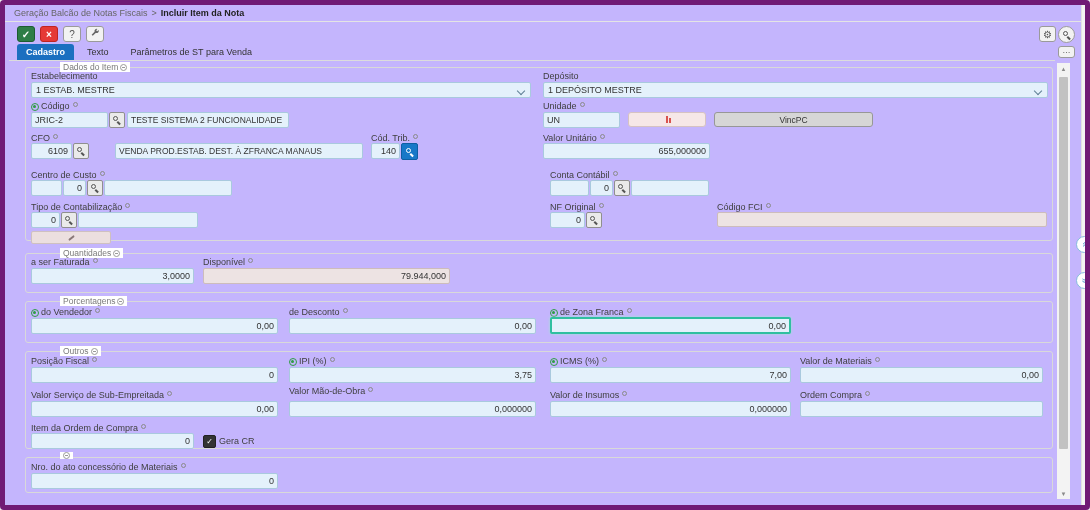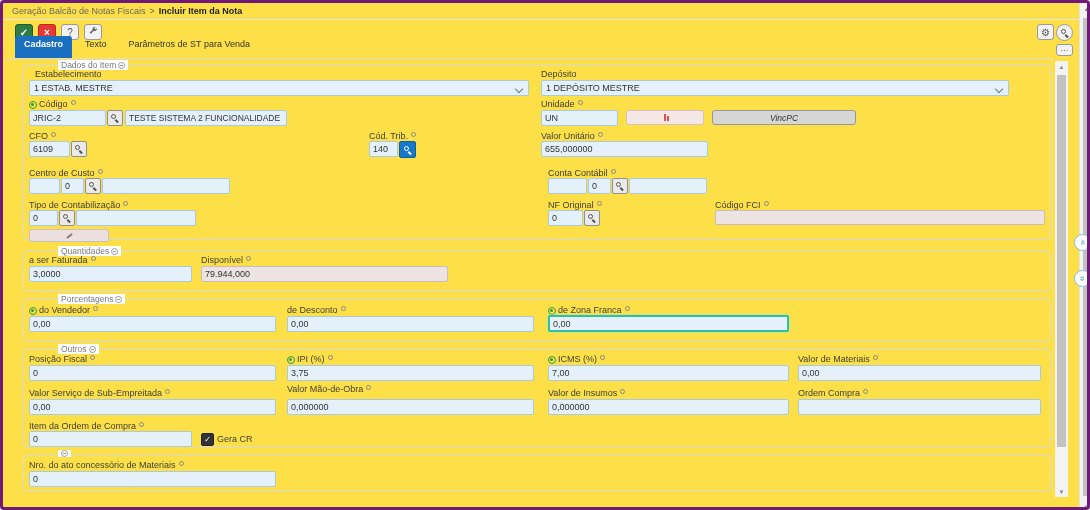--- a/index.html
+++ b/index.html
@@ -1,43 +1,43 @@
 <!DOCTYPE html>
 <html><head>
 <meta charset="utf-8">
 <style>
   html,body{margin:0;padding:0;background:#eef0f2;font-family:"Liberation Sans","DejaVu Sans",sans-serif;}
-  .screen{position:relative;width:1090px;height:510px;background:#fde047;border:3px solid #701a75;border-radius:4px;box-sizing:border-box;overflow:hidden;}
+  .screen{position:relative;width:1090px;height:510px;background:#c4b5fd;border:5px solid #701a75;border-radius:4px;box-sizing:border-box;overflow:hidden;}
   .abs{position:absolute;}
   
   .crumb-bar{left:0;top:0;width:1076px;height:16px;border-bottom:1px solid #e4e4e4;display:flex;align-items:center;padding-left:9px;font-size:9px;color:#666;gap:4px;white-space:nowrap;}
   .crumb-cur{color:#222;font-weight:bold;}
   
   .tbtn{width:18px;height:16px;border-radius:3px;display:flex;align-items:center;justify-content:center;font-size:10px;box-sizing:border-box;cursor:pointer;padding:0;}
   .tbtn.green{background:#2e7d46;border:1px solid #1d5c31;color:#fff;font-weight:bold;}
   .tbtn.red{background:#e53935;border:1px solid #bf2421;color:#fff;font-weight:bold;}
   .tbtn.gray{background:#f2f2f2;border:1px solid #9a9a9a;color:#555;}
   
   .tabs{left:12px;top:39px;display:flex;align-items:flex-end;gap:4px;height:16px;}
-  .tab{font-size:9px;padding:3px 9px 9px 9px;color:#333;border-radius:3px 3px 0 0;cursor:pointer;white-space:nowrap;}
+  .tab{font-size:9px;padding:3px 9px 3px 9px;color:#333;border-radius:3px 3px 0 0;cursor:pointer;white-space:nowrap;}
   .tab.active{background:#1b6fc0;color:#fff;font-weight:bold;}
   .tab-underline{left:4px;top:55px;width:1046px;height:1px;background:#dcdcdc;}
   
   .fs{border:1px solid #d9d9d9;border-radius:3px;box-sizing:border-box;}
   .fs-leg{position:absolute;top:-6px;left:6px;background:#fff;padding:0 3px;font-size:8.5px;color:#7a7a7a;display:flex;align-items:center;gap:2px;line-height:10px;margin-left:28px;}
   .coll{width:7px;height:7px;border:1px solid #9a9a9a;border-radius:50%;box-sizing:border-box;position:relative;display:inline-block;}
   .coll::after{content:"";position:absolute;left:1px;top:2px;width:3px;height:1px;background:#9a9a9a;}
   
   .lbl{display:flex;align-items:center;gap:2px;font-size:9px;color:#3e3e3e;white-space:nowrap;line-height:9px;}
   .info{width:5px;height:5px;border:1px solid #8a8a8a;border-radius:50%;box-sizing:border-box;display:inline-block;margin-left:1px;margin-bottom:4px;}
   .gic{width:8px;height:8px;border:1.5px solid #2f9e44;border-radius:50%;box-sizing:border-box;display:inline-block;position:relative;}
   .gic::after{content:"";position:absolute;left:1px;top:1px;width:3px;height:3px;background:#2f9e44;border-radius:50%;}
   
   .inp{height:16px;background:#e4f1fb;border:1px solid #a9c9de;border-radius:2px;font-size:9px;color:#333;padding:0 3px;box-sizing:border-box;font-family:"Liberation Sans","DejaVu Sans",sans-serif;}
-  .inp.num{}
+  .inp.num{text-align:right;}
   .inp.dis{background:#ede3e3;border-color:#cdbcbc;}
   .inp.focus{border:2px solid #30bfa0;box-shadow:0 0 3px #9fe5d4;}
   .sel{height:16px;background:#e4f1fb;border:1px solid #a9c9de;border-radius:2px;font-size:9px;color:#333;display:flex;align-items:center;padding:0 14px 0 4px;box-sizing:border-box;cursor:pointer;}
   .chev{position:absolute;right:6px;top:5px;width:5px;height:5px;border-right:1.2px solid #5f7f95;border-bottom:1.2px solid #5f7f95;transform:rotate(45deg);}
   .magbtn{width:16px;height:16px;background:#eaeaea;border:1px solid #8f8f8f;border-radius:2px;display:flex;align-items:center;justify-content:center;box-sizing:border-box;color:#555;cursor:pointer;padding:0;}
   .magbtn.blue{background:#1878c8;border-color:#0f5fa3;color:#fff;}
   .mag{position:relative;width:10px;height:10px;display:inline-block;}
   .mag::before{content:"";position:absolute;left:1px;top:1px;width:5px;height:5px;border:1.3px solid currentColor;border-radius:50%;box-sizing:border-box;}
   .mag::after{content:"";position:absolute;left:6px;top:6px;width:4px;height:1.5px;background:currentColor;transform:rotate(45deg);transform-origin:0 0;}
   .pinkbtn{background:#f6e7e7;border:1px solid #d6c2c2;border-radius:3px;display:flex;align-items:center;justify-content:center;cursor:pointer;}
@@ -99,31 +99,31 @@
     <div class="tab">Parâmetros de ST para Venda</div>
   </div>
   <div class="abs tab-underline"></div>
 
   <div class="abs fs" style="left:20px;top:62px;width:1028px;height:174px;">
     <div class="fs-leg">
       <span>Dados do Item</span>
       <span class="coll"></span>
     </div>
   </div>
-  <div class="abs lbl" style="left:26px;top:67px;margin-left:6px;">
+  <div class="abs lbl" style="left:26px;top:67px;">
       <span>Estabelecimento</span>
     </div>
   <div class="abs sel" style="left:26px;top:77px;width:500px;">
       <span>1 ESTAB. MESTRE</span>
       <span class="chev"></span>
     </div>
   <div class="abs lbl" style="left:538px;top:67px;">
       <span>Depósito</span>
     </div>
-  <div class="abs sel" style="left:538px;top:77px;width:468px;align-items:center;">
+  <div class="abs sel" style="left:538px;top:77px;width:505px;align-items:center;">
       <span>1 DEPÓSITO MESTRE</span>
       <span class="chev"></span>
     </div>
 
   <div class="abs lbl" style="left:26px;top:97px;">
       <span class="gic"></span>
       <span>Código</span>
       <span class="info"></span>
     </div>
   <input class="abs inp" style="left: 26px; top: 107px; width: 77px;" value="JRIC-2">
@@ -133,30 +133,31 @@
   <input class="abs inp" style="left: 122px; top: 107px; width: 162px; font-size: 8.5px;" value="TESTE SISTEMA 2 FUNCIONALIDADE">
 
   <div class="abs lbl" style="left:538px;top:97px;">
       <span>Unidade</span>
       <span class="info"></span>
     </div>
   <input class="abs inp" style="left: 538px; top: 107px; width: 77px;" value="UN">
   <button class="abs pinkbtn" style="left:623px;top:107px;width:78px;height:15px;">
       <span class="redmark"></span>
     </button>
-  <button class="abs graybtn" style="left:709px;top:107px;width:144px;height:15px;font-style:italic;">VincPC</button>
+  <button class="abs graybtn" style="left:709px;top:107px;width:159px;height:15px;">VincPC</button>
 
   <div class="abs lbl" style="left:26px;top:129px;">
       <span>CFO</span>
       <span class="info"></span>
     </div>
   <input class="abs inp num" style="left: 26px; top: 138px; width: 41px;" value="6109">
   <button class="abs magbtn" style="left:68px;top:138px;">
       <span class="mag"></span>
     </button>
+  <input class="abs inp" style="left: 110px; top: 138px; width: 248px; font-size: 8.5px;" value="VENDA PROD.ESTAB. DEST. À ZFRANCA MANAUS">
   <div class="abs lbl" style="left:366px;top:129px;">
       <span>Cód. Trib.</span>
       <span class="info"></span>
     </div>
   <input class="abs inp num" style="left: 366px; top: 138px; width: 29px;" value="140">
   <button class="abs magbtn blue" style="left:396px;top:138px;width:17px;height:17px;">
       <span class="mag"></span>
     </button>
   <div class="abs lbl" style="left:538px;top:129px;">
       <span>Valor Unitário</span>

